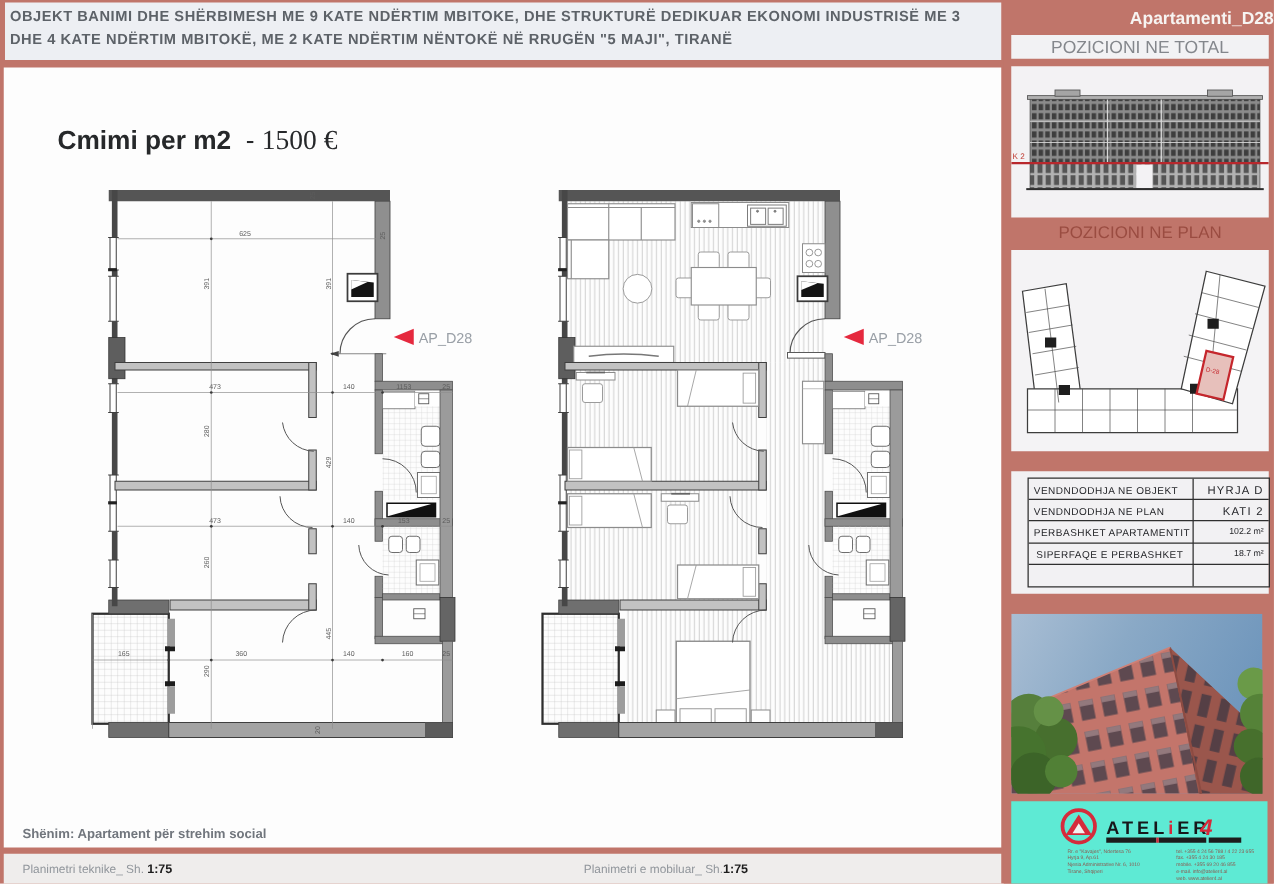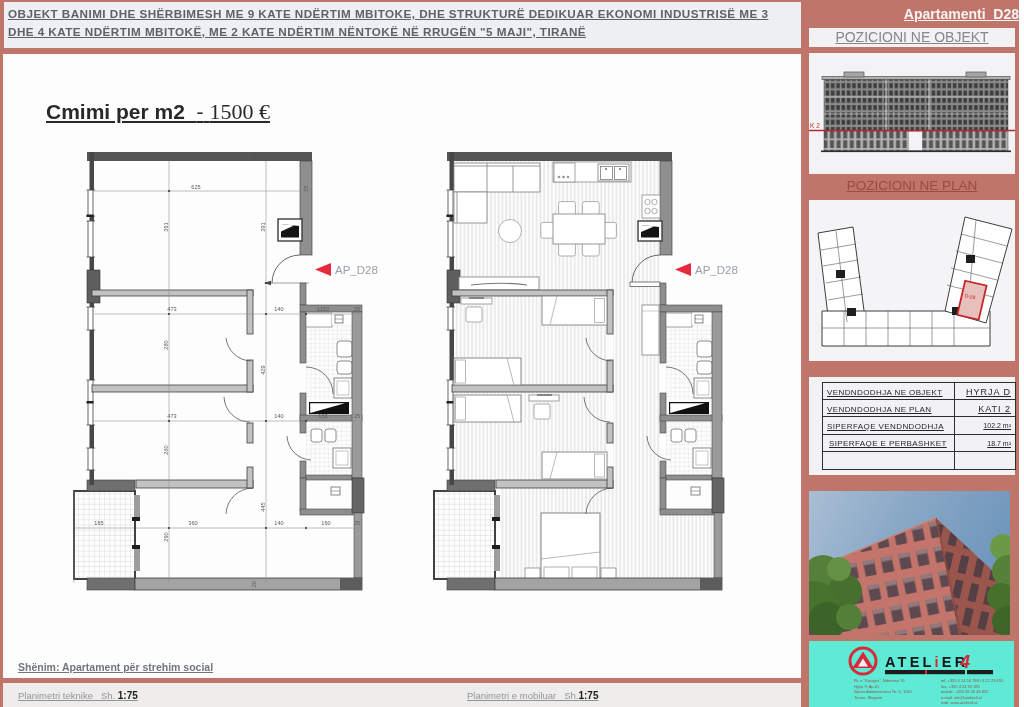--- a/index.html
+++ b/index.html
@@ -1,18 +1,18 @@
 <!DOCTYPE html>
 <html><head>
 <meta charset="utf-8">
 <style>
   html,body{margin:0;padding:0;width:1024px;height:707px;background:#ffffff;overflow:hidden;}
   *{box-sizing:border-box;}
   body{font-family:"Liberation Sans", sans-serif;position:relative;}
-  .abs{position:absolute;text-decoration:underline;}
+  .abs{position:absolute;}
 </style>
 </head>
 <body>
 
 <div class="abs" style="left:0;top:0;width:1019px;height:707px;background:#c0756a;"></div>
 
 <div class="abs" style="left:3px;top:54px;width:798px;height:624px;background:#fdfdfd;"></div>
 
 <div class="abs" style="left:4px;top:2px;width:797px;height:46px;background:#edeff3;"></div>
 
@@ -563,21 +563,21 @@
 <polygon points="258,118 258,131 242,124.5" fill="#e5293e"></polygon>
 
 <text x="262" y="129" font-size="11.5" fill="#9aa0a7" font-family="Liberation Sans, sans-serif">AP_D28</text>
 </svg>
 </div>
 
 <div class="abs" style="left:803px;top:0;width:216px;height:707px;background:#c0756a;"></div>
 
 <div class="abs" style="left:803px;top:6px;width:216px;text-align:right;font-size:14px;font-weight:bold;color:#f7f4f2;">Apartamenti_D28</div>
 
-<div class="abs" style="left:809px;top:28px;width:206px;height:19px;background:#f2f2f4;text-align:center;font-size:14px;color:#84878c;line-height:19px;">POZICIONI NE OBJEKT</div>
+<div class="abs" style="left:809px;top:28px;width:206px;height:19px;background:#f2f2f4;text-align:center;font-size:14px;color:#84878c;line-height:19px;">POZICIONI NE TOTAL</div>
 
 <div id="elevholder" class="abs" style="left:809px;top:53px;width:206px;height:121px;background:#f3f2f4;">
 <svg width="206" height="121" viewBox="0 0 206 121">
 <defs>
  <pattern id="win1" width="5.3" height="7.3" patternUnits="userSpaceOnUse">
    <rect width="5.3" height="7.3" fill="#8b8b8b"></rect>
    <rect x="0.7" y="1" width="3.6" height="5" fill="#3e3e3e"></rect>
  </pattern>
  <pattern id="win2" width="6.6" height="9.6" patternUnits="userSpaceOnUse">
    <rect width="6.6" height="9.6" fill="#b2b2b2"></rect>
@@ -669,21 +669,21 @@
         <span class="abs" style="left:4px;top:4.5px;letter-spacing:0.4px;">VENDNDODHJA NE OBJEKT</span>
         <span class="abs" style="right:4px;top:3.5px;font-size:9px;letter-spacing:1px;">HYRJA D</span>
       </div>
 
     <div class="abs" style="left:0;top:17.2px;width:100%;height:17.2px;border-bottom:1px solid #2f2f2f;">
         <span class="abs" style="left:4px;top:4.5px;letter-spacing:0.4px;">VENDNDODHJA NE PLAN</span>
         <span class="abs" style="right:4px;top:3.5px;font-size:9px;letter-spacing:1px;">KATI 2</span>
       </div>
 
     <div class="abs" style="left:0;top:34.4px;width:100%;height:17.2px;border-bottom:1px solid #2f2f2f;">
-        <span class="abs" style="left:4px;top:4.5px;letter-spacing:0.4px;">SIPERFAQE VENDNDODHJA</span>
+        <span class="abs" style="left:4px;top:4.5px;letter-spacing:0.4px;">PERBASHKET APARTAMENTIT</span>
         <span class="abs" style="right:4px;top:5px;font-size:7px;">102.2 m²</span>
       </div>
 
     <div class="abs" style="left:0;top:51.6px;width:100%;height:17.2px;border-bottom:1px solid #2f2f2f;">
         <span class="abs" style="left:6px;top:4.5px;letter-spacing:0.4px;">SIPERFAQE E PERBASHKET</span>
         <span class="abs" style="right:4px;top:5px;font-size:7px;">18.7 m²</span>
       </div>
 
 
     <div class="abs" style="left:131px;top:0;width:1px;height:100%;background:#2f2f2f;"></div>

